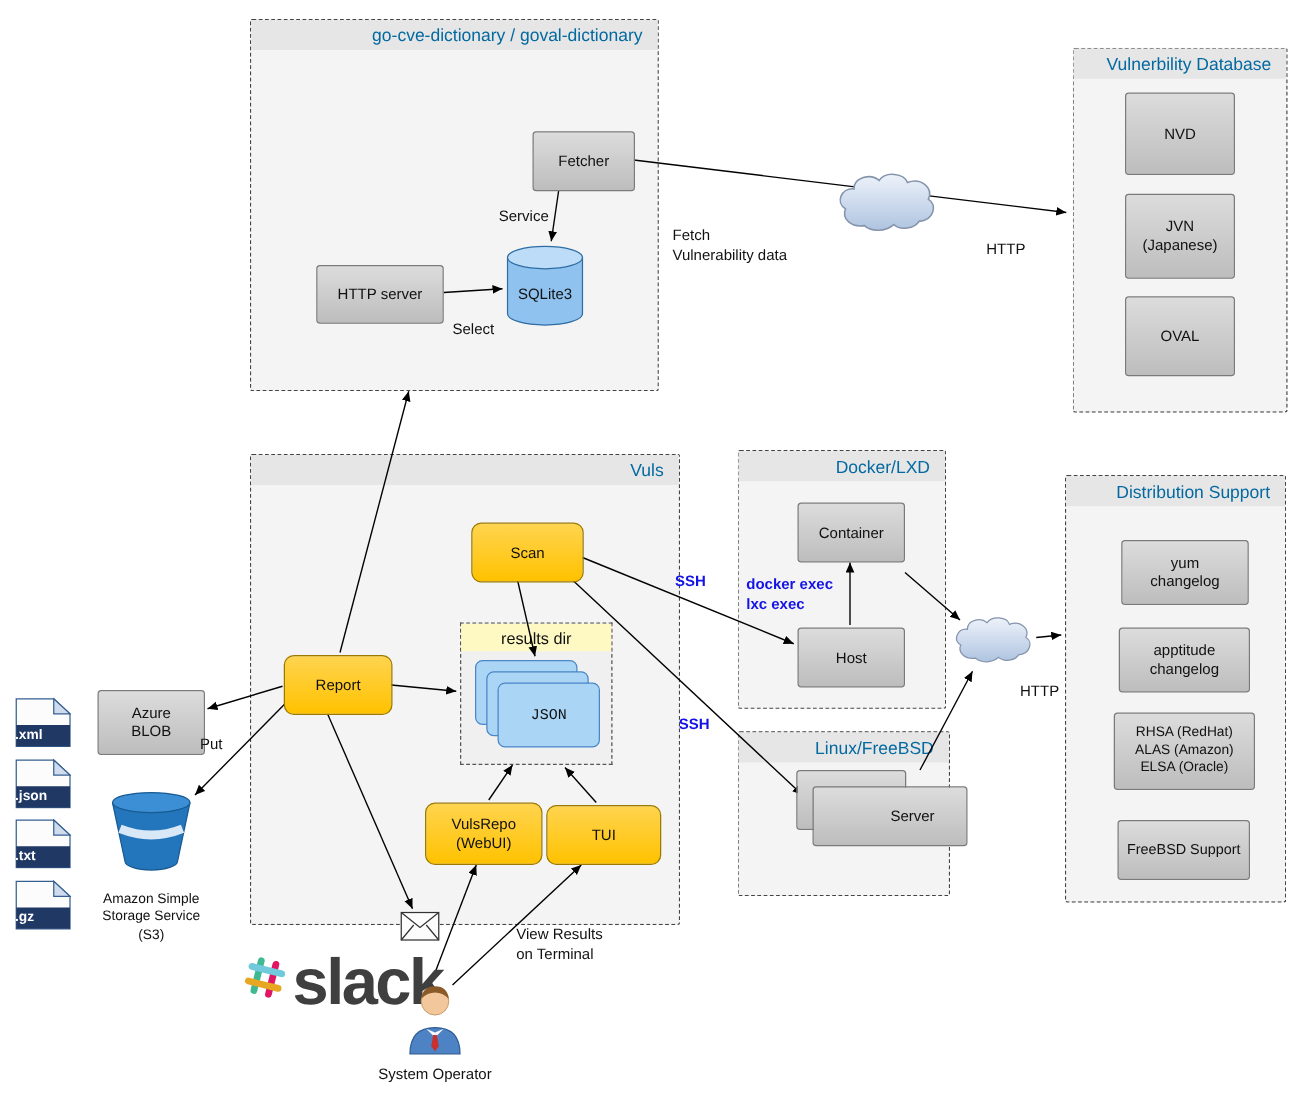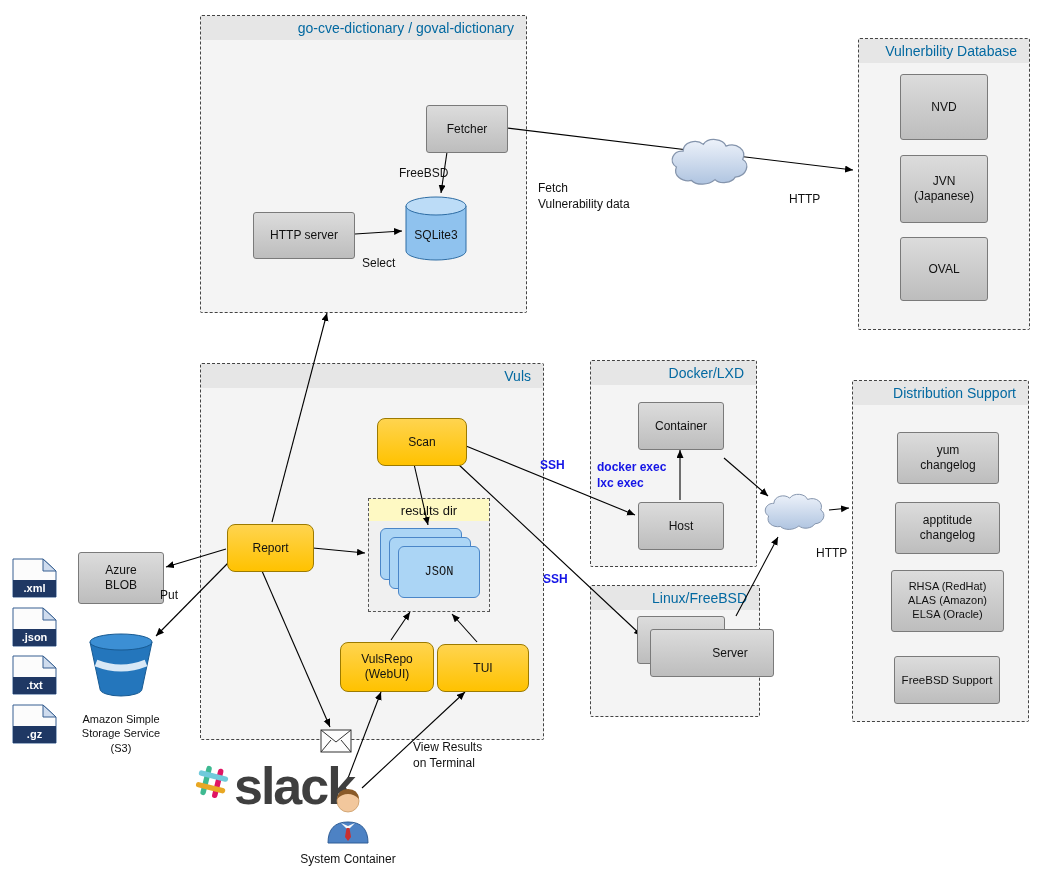--- a/index.html
+++ b/index.html
@@ -21,21 +21,21 @@
   .doc{position:absolute;background:#ABD5F5;border:1px solid #4A86C8;border-radius:6px;z-index:3;
        display:flex;align-items:center;justify-content:center;font-size:12px;font-family:Liberation Mono, monospace;}
   .label{position:absolute;font-size:12px;line-height:1.3;white-space:pre-line;z-index:4;}
   .label.center{text-align:center;}
   .blue{color:#1414E6;font-weight:bold;}
   .cyl{position:absolute;z-index:3;}
   .cyl svg{position:absolute;left:0;top:0;}
   .cyl-label{position:absolute;left:0;right:0;top:32px;text-align:center;font-size:12px;}
   .file{position:absolute;width:45px;height:40px;z-index:3;}
   .file svg{position:absolute;left:0;top:0;}
-  .file-label{position:absolute;left:0;right:0;top:24px;text-align:center;color:#fff;
+  .file-label{position:absolute;left:0;right:0;top:24px;text-align:left;color:#fff;
               font-size:11px;font-weight:bold;z-index:4;}
   .abs{position:absolute;}
   .slack-word{position:absolute;z-index:3;font-size:52px;font-weight:bold;color:#3F3F3F;
               letter-spacing:-2px;line-height:1;}
 </style>
 </head>
 <body>
 
 <div class="canvas">
 
@@ -120,21 +120,21 @@
   <div class="node gray" style="left:253px;top:212px;width:100px;height:45px;">HTTP server</div>
 
   <div class="cyl" style="left:405px;top:196px;width:62px;height:66px;">
     <svg width="62" height="66" viewBox="0 0 62 66">
       <path d="M1,10 L1,55 A30,9 0 0 0 61,55 L61,10" fill="#8FC2EE" stroke="#2E6DA4"></path>
       <ellipse cx="31" cy="10" rx="30" ry="9" fill="#BCDCF7" stroke="#2E6DA4"></ellipse>
     </svg>
     <span class="cyl-label">SQLite3</span>
   </div>
 
-  <div class="label" style="left:399px;top:166px;">FreeBSD</div>
+  <div class="label" style="left:399px;top:166px;">Service</div>
   <div class="label" style="left:362px;top:256px;">Select</div>
 
   <div class="node gray" style="left:900px;top:74px;width:86px;height:64px;">NVD</div>
   <div class="node gray" style="left:900px;top:155px;width:86px;height:66px;">JVN
 (Japanese)</div>
   <div class="node gray" style="left:900px;top:237px;width:86px;height:62px;">OVAL</div>
 
   <div class="label" style="left:538px;top:181px;">Fetch
 Vulnerability data</div>
   <div class="label" style="left:789px;top:192px;">HTTP</div>
@@ -234,18 +234,18 @@
   </svg>
   <div class="slack-word" style="left:234px;top:760px;">slack</div>
 
   <svg class="abs" style="left:324px;top:786px;z-index:3;" width="48" height="58" viewBox="0 0 48 58">
     <circle cx="24" cy="15" r="11" fill="#F2C79C" stroke="#C99B66" stroke-width="0.8"></circle>
     <path d="M13,13 Q14,3 24,3 Q34,3 35,13 Q30,8 24,8 Q18,8 13,13 Z" fill="#8A5A28"></path>
     <path d="M4,57 Q4,36 24,36 Q44,36 44,57 Z" fill="#4D82C4" stroke="#2F5D96"></path>
     <path d="M17,37 L24,44 L31,37 L24,40 Z" fill="#F6F8FA"></path>
     <path d="M22.5,42 L25.5,42 L27,51 L24,55 L21,51 Z" fill="#C93030"></path>
   </svg>
-  <div class="label center" style="left:290px;top:852px;width:116px;">System Container</div>
+  <div class="label center" style="left:290px;top:852px;width:116px;">System Operator</div>
 
   <div class="label" style="left:413px;top:740px;">View Results
 on Terminal</div>
 
 </div>
 
 </body></html>

